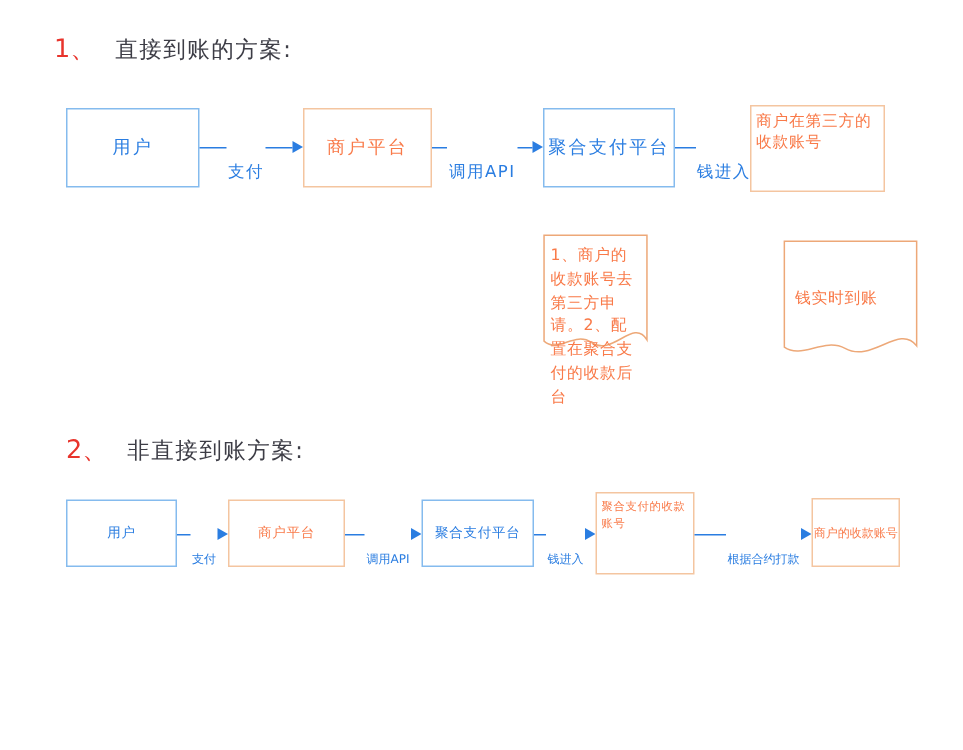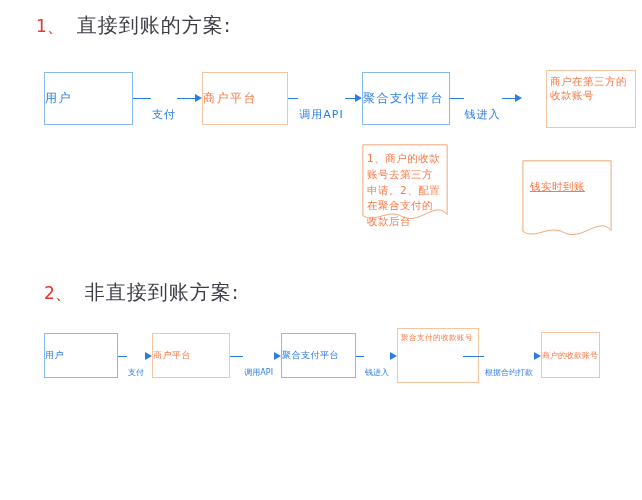--- a/index.html
+++ b/index.html
@@ -7,23 +7,23 @@
     --blue-border:#85bbee; --blue-text:#2a7de1; --arrow:#2a7de1;
     --orange-border:#f4c5a0; --orange-text:#f97a49;
     --note-border:#eda878; --note-text:#f97a49; --background:#ffffff;
   }
   *{margin:0;padding:0;box-sizing:border-box;}
   body{font-family:"DejaVu Sans",sans-serif;background:#fff;}
   .canvas{position:relative;width:642px;height:500px;background:var(--background);overflow:hidden;}
 
   .heading{position:absolute;display:flex;align-items:baseline;white-space:nowrap;}
   .heading .num{color:var(--red);font-size:17px;margin-right:13px;}
-  .heading .txt{color:var(--heading);font-size:20px;letter-spacing:1px;}
+  .heading .txt{color:var(--heading);font-size:15px;letter-spacing:1px;margin-top:12px;}
 
-  .box{position:absolute;border:1px solid;display:flex;align-items:center;
+  .box{position:absolute;border:1px solid;display:flex;align-items:center;justify-content:center;
        text-align:center;background:#fff;}
   .box[data-color="blue"]{border-color:var(--blue-border);color:var(--blue-text);}
   .box[data-color="orange"]{border-color:var(--orange-border);color:var(--orange-text);}
   .r1{font-size:12px;letter-spacing:1.5px;}
   .r2{font-size:9px;letter-spacing:0.5px;}
   .box.wrapleft{justify-content:flex-start;align-items:flex-start;text-align:left;
        line-height:1.35;letter-spacing:0.5px;padding:3px;}
   .box.b14{font-size:10.5px;}
   .box.b24{font-size:7.5px;line-height:1.5;}
   .box.b25{font-size:8px;letter-spacing:0;}
@@ -34,21 +34,21 @@
   .arrow .head{width:0;height:0;border-top:4px solid transparent;border-bottom:4px solid transparent;
        border-left:7px solid var(--arrow);}
   .arrow.r1l .albl{font-size:11px;letter-spacing:1px;}
   .arrow.r2l .albl{font-size:8px;letter-spacing:0;}
 
   .note{position:absolute;}
   .note svg{position:absolute;left:0;top:0;width:100%;height:100%;}
   .note svg path{fill:#fff;stroke:var(--note-border);stroke-width:1;vector-effect:non-scaling-stroke;}
   .note .note-text{position:relative;color:var(--note-text);letter-spacing:0.5px;}
   .note.n11 .note-text{font-size:10.5px;line-height:1.5;padding:7px 5px;}
-  .note.n12 .note-text{font-size:10.5px;padding:20px 8px 0;text-decoration:underline;}
+  .note.n12 .note-text{font-size:10.5px;padding:32px 8px 0;}
   .note.n21 .note-text{font-size:8.5px;line-height:1.55;padding:7px 4px;}
   .note.n22 .note-text{font-size:8.5px;line-height:1.55;padding:28px 5px 0;}
 </style>
 </head>
 <body>
 
 <div class="canvas">
 
   <div class="heading" style="left:36px;top:12px;">
     <span class="num">1、</span>
@@ -81,25 +81,25 @@
     <span>聚合支付平台</span>
   </div>
 
   <div class="arrow r1l" style="left:450px;top:92px;width:72px;">
     <span class="seg"></span>
     <span class="albl">钱进入</span>
     <span class="seg"></span>
     <span class="head"></span>
   </div>
 
-  <div class="box b14 wrapleft" style="left:546px;top:70px;width:90px;height:58px;" data-color="orange">
+  <div class="box b14 wrapleft" style="left:500px;top:70px;width:90px;height:58px;" data-color="orange">
     <span>商户在第三方的收款账号</span>
   </div>
 
-  <div class="note n11" style="left:362px;top:144px;width:86px;height:84px;">
+  <div class="note n11" style="left:362px;top:156px;width:70px;height:84px;">
     <svg viewBox="0 0 100 100" preserveAspectRatio="none">
       <path d="M1,1 H99 V84 C86,66 66,98 46,86 C30,77 14,95 1,85 Z"></path>
     </svg>
     <div class="note-text">1、商户的收款账号去第三方申请。2、配置在聚合支付的收款后台</div>
   </div>
 
   <div class="note n12" style="left:522px;top:160px;width:90px;height:84px;">
     <svg viewBox="0 0 100 100" preserveAspectRatio="none">
       <path d="M1,1 H99 V84 C86,66 66,98 46,86 C30,77 14,95 1,85 Z"></path>
     </svg>
@@ -134,21 +134,21 @@
   <div class="box r2" style="left:281px;top:333px;width:75px;height:45px;" data-color="blue">
     <span>聚合支付平台</span>
   </div>
 
   <div class="arrow r2l" style="left:356px;top:350px;width:41px;">
     <span class="seg"></span>
     <span class="albl">钱进入</span>
     <span class="head"></span>
   </div>
 
-  <div class="box b24 wrapleft" style="left:397px;top:328px;width:82px;height:55px;" data-color="orange">
+  <div class="box b24 wrapleft" style="left:397px;top:328px;width:66px;height:55px;" data-color="orange">
     <span>聚合支付的收款账号</span>
   </div>
 
   <div class="arrow r2l" style="left:463px;top:350px;width:78px;">
     <span class="seg"></span>
     <span class="albl">根据合约打款</span>
     <span class="head"></span>
   </div>
 
   <div class="box b25" style="left:541px;top:332px;width:59px;height:46px;" data-color="orange">

